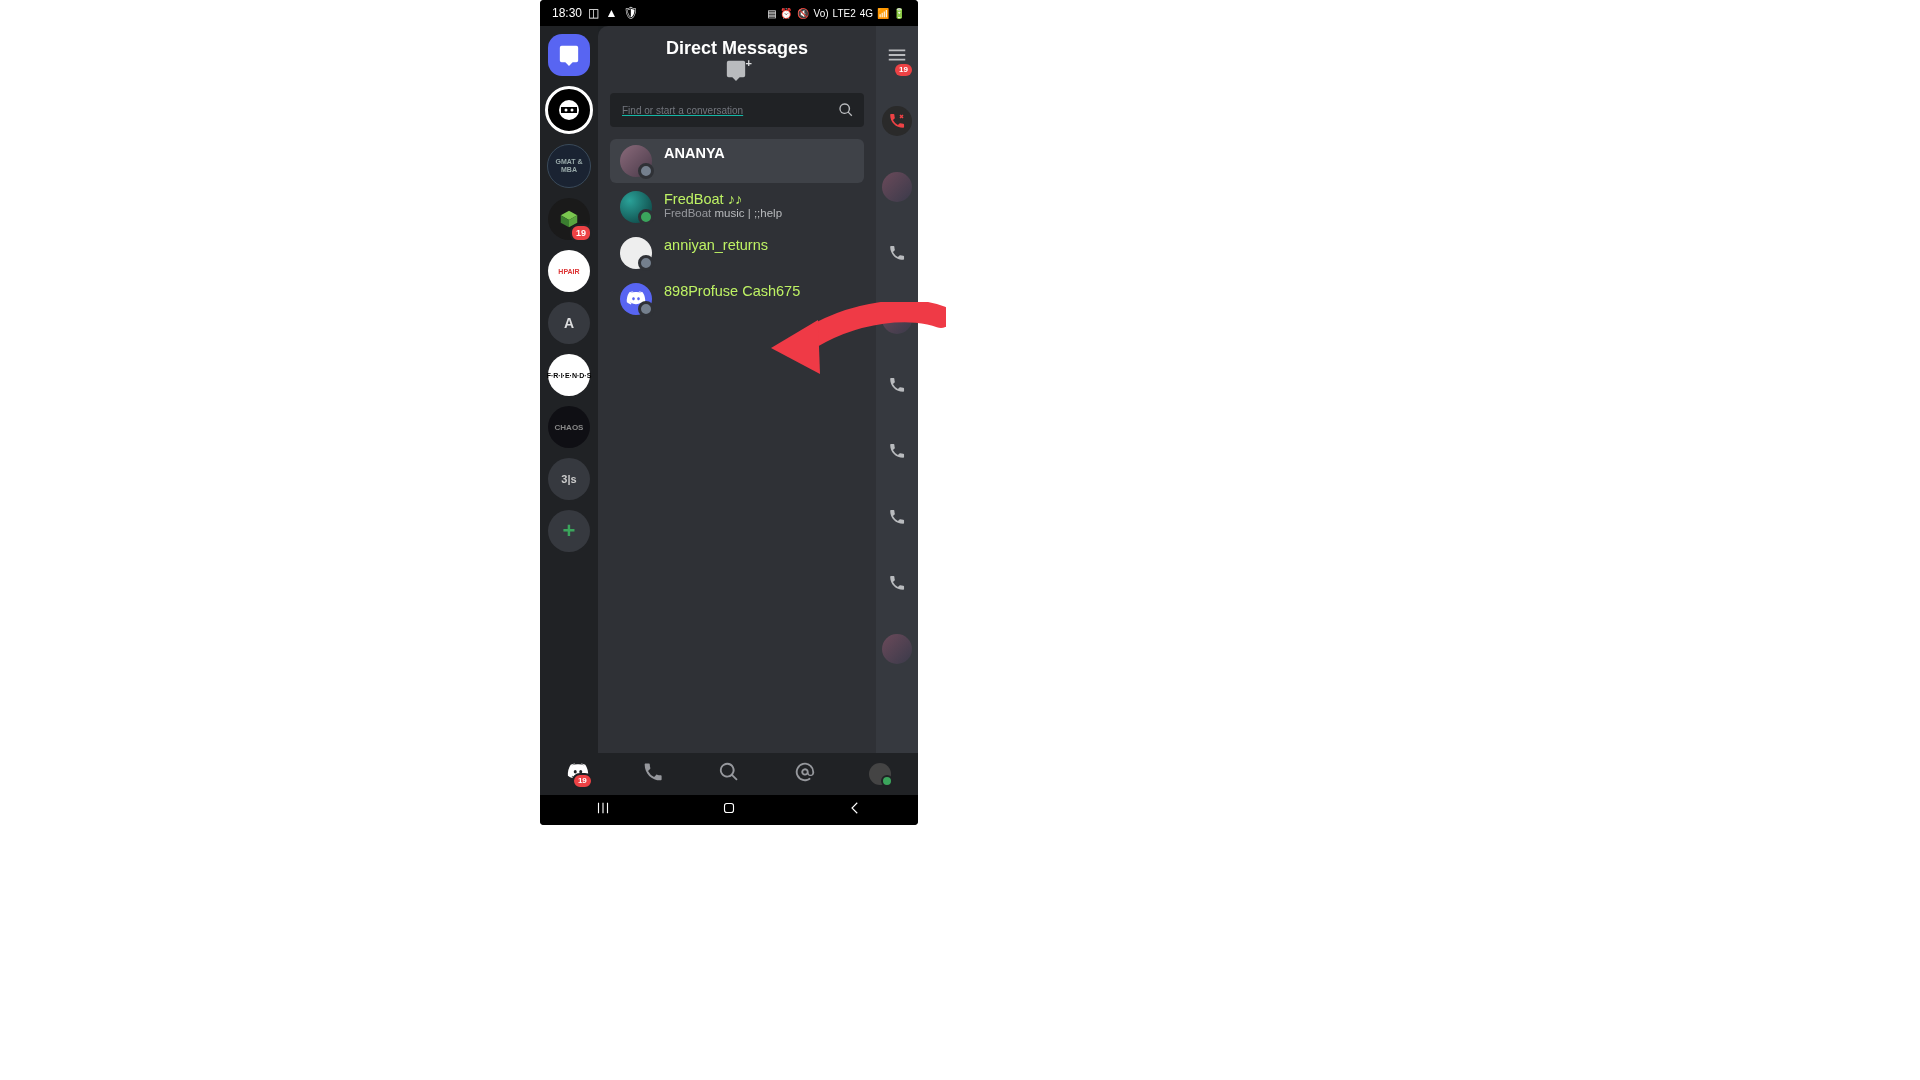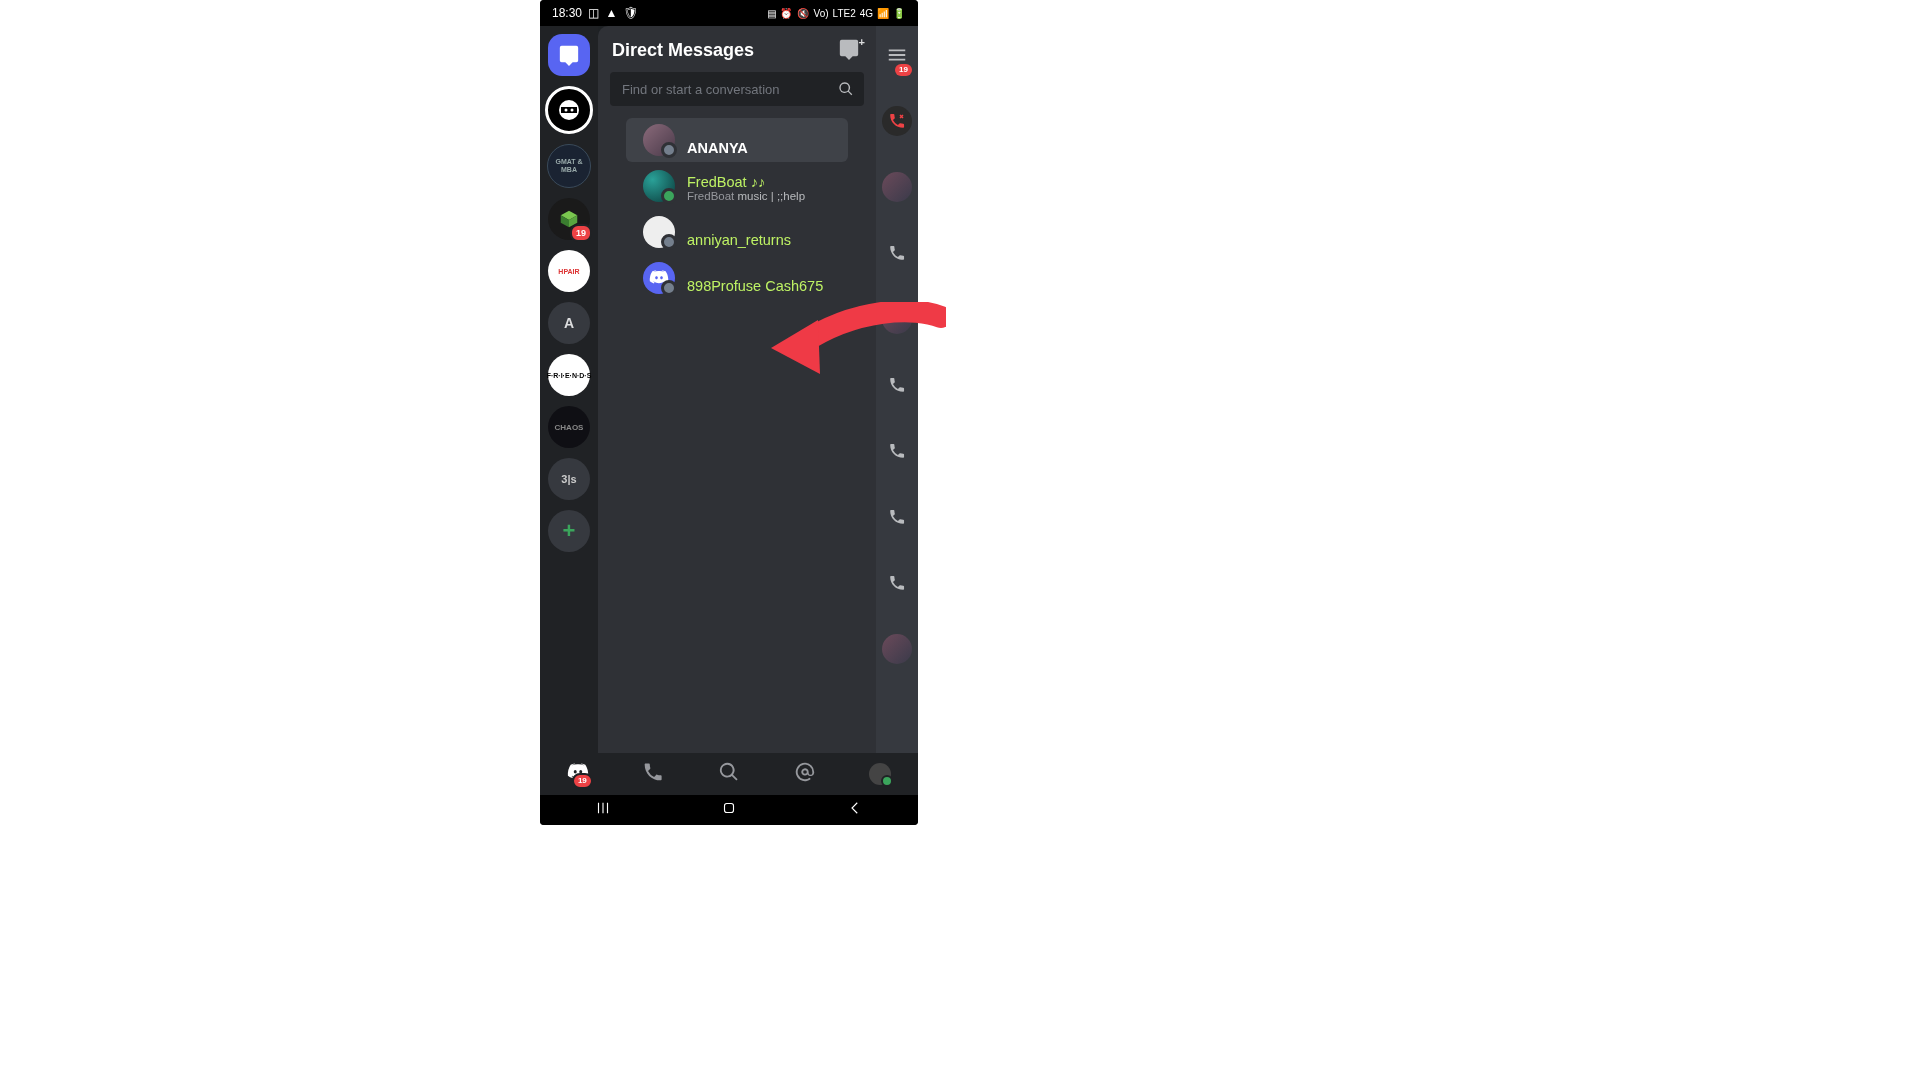--- a/index.html
+++ b/index.html
@@ -19,31 +19,31 @@
   .srv .badge{position:absolute;right:-2px;bottom:-2px;background:#ed4245;color:#fff;font-size:9px;font-weight:700;border-radius:8px;padding:0 4px;line-height:14px;border:2px solid #202225;}
   .srv.add{background:#36393f;color:#3ba55c;font-size:22px;}
   .srv.letter{background:#36393f;color:#dcddde;font-size:14px;}
   .srv.dark{background:#0f0f14;color:#888;font-size:8px;}
   .srv.txt{background:#36393f;color:#ccc;font-size:11px;}
   .srv.white{background:#fff;color:#000;font-size:7px;text-align:center;line-height:1;}
   .srv.ninja{background:#000;border:3px solid #fff;}
   .srv.gmat{background:#1a2332;border:1px solid #3a4a5a;color:#9aa;font-size:7px;text-align:center;line-height:1.1;}
   
   .panel{flex:1;background:#2f3136;display:flex;flex-direction:column;padding:10px 8px 8px 8px;border-radius:10px 0 0 0;}
-  .panel-head{display:flex;align-items:center;justify-content:space-between;padding:2px 6px 10px 6px;}
+  .panel-head{display:flex;align-items:center;justify-content:space-between;padding:2px 6px 10px 6px;flex-direction:column;}
   .panel-head h1{margin:0;font-size:18px;font-weight:700;color:#fff;}
   .newdm{position:relative;width:24px;height:24px;color:#b9bbbe;}
   .newdm svg{width:22px;height:22px;fill:#b9bbbe;}
   .newdm .plus{position:absolute;top:-2px;right:-3px;font-size:11px;color:#dcddde;font-weight:700;}
   .search{display:flex;align-items:center;background:#202225;border-radius:4px;height:34px;padding:0 10px;margin:0 4px 10px 4px;}
-  .search input{flex:1;background:transparent;border:0;outline:0;color:#14b8a6;font-size:13px;}
+  .search input{flex:1;background:transparent;border:0;outline:0;color:#14b8a6;font-size:10px;text-decoration:underline;}
   .search input::placeholder{color:#72767d;}
   .search svg{width:16px;height:16px;fill:#b9bbbe;}
   .dmlist{flex:1;overflow:hidden;}
-  .dm{display:flex;align-items:flex-end;gap:12px;padding:6px 17px;border-radius:6px;margin:2px 20px;}
+  .dm{display:flex;align-items:flex-start;gap:12px;padding:6px 10px;border-radius:6px;margin:2px 4px;}
   .dm.selected{background:#3f4248;}
   .dm.selected .name{color:#fff;font-weight:700;}
   .avatar{width:32px;height:32px;border-radius:50%;background:#555;position:relative;flex:0 0 32px;}
   .avatar.discord{background:#5865f2;}
   .avatar .dot{position:absolute;right:-2px;bottom:-2px;width:10px;height:10px;border-radius:50%;background:#747f8d;border:3px solid #2f3136;}
   .avatar .dot.online{background:#3ba55c;}
   .avatar .dot.idle{background:#747f8d;}
   .namecol{display:flex;flex-direction:column;min-width:0;}
   .name{font-size:14.5px;color:#bef264;font-weight:400;white-space:nowrap;overflow:hidden;text-overflow:ellipsis;}
   .sub{font-size:11.5px;color:#96989d;}

